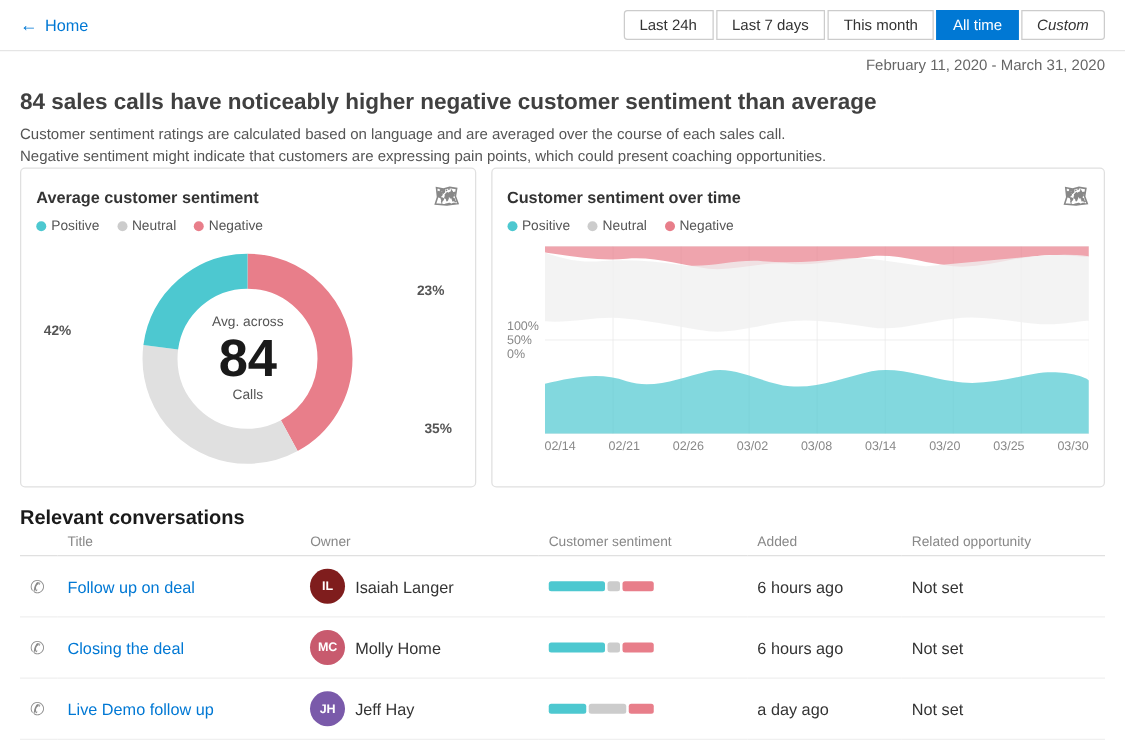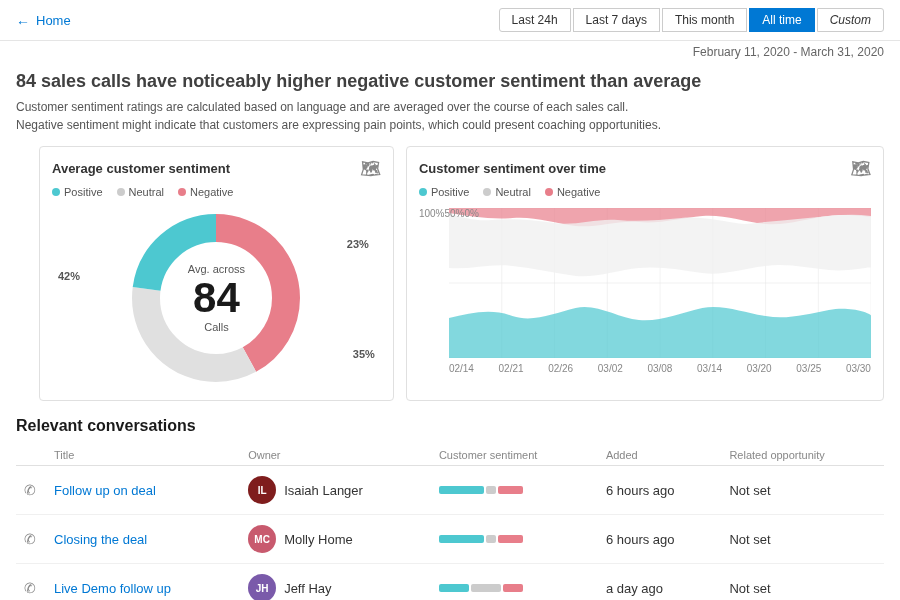--- a/index.html
+++ b/index.html
@@ -69,29 +69,27 @@
       font-size: 18px;
       font-weight: 600;
       color: #404040;
       margin-bottom: 6px;
     }
 
     .subtitle {
       font-size: 12px;
       color: #555;
       line-height: 1.5;
-      margin-bottom: 12px;
     }
 
     
     .charts-row {
       display: flex;
       gap: 12px;
       margin-bottom: 16px;
-      margin-left: 23px;
     }
 
     .chart-card {
       border: 1px solid #e0e0e0;
       border-radius: 4px;
       padding: 12px;
       background: #fff;
     }
 
     .chart-card.donut-card {
@@ -202,30 +200,30 @@
       color: #888;
       padding: 2px 0 0 30px;
     }
 
     .y-axis-labels {
       position: absolute;
       left: 0;
       top: 0;
       height: 150px;
       display: flex;
+      flex-direction: column;
       justify-content: center;
       font-size: 10px;
       color: #888;
     }
 
     
     .section-title {
       font-size: 16px;
       font-weight: 600;
-      margin-bottom: 10px;
       color: #1a1a1a;
     }
 
     .table {
       width: 100%;
       border-collapse: collapse;
     }
 
     .table th {
       text-align: left;

